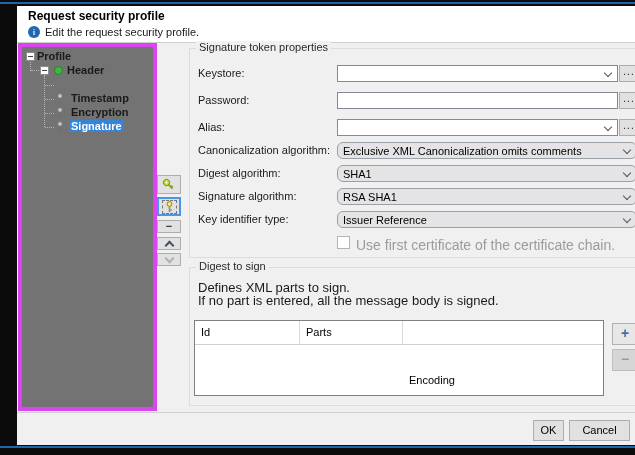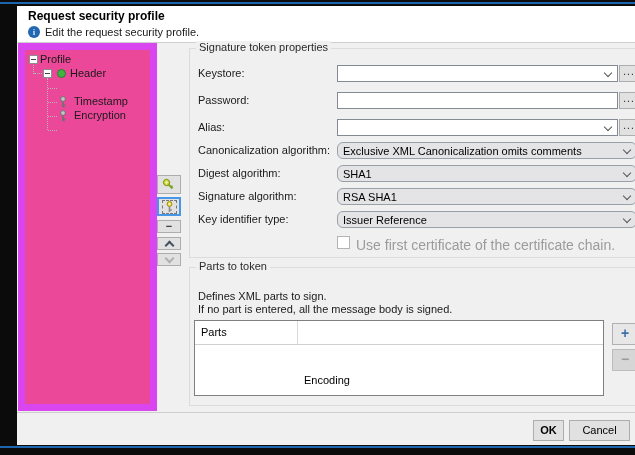--- a/index.html
+++ b/index.html
@@ -16,21 +16,21 @@
   #window{position:absolute;left:17px;top:6px;width:628px;height:439px;background:#f0f0f0;padding-left:24px;}
 
   
   #hdr{position:absolute;left:0;top:0;width:628px;height:36px;background:#ffffff;border-bottom:1px solid #cfcfcf;}
   #hdr .title{position:absolute;left:11px;top:3px;font-size:12px;font-weight:bold;color:#000;}
   #info-ic{position:absolute;left:11px;top:20px;width:12px;height:12px;border-radius:50%;
     background:#2267b2;color:#cfe0f5;font-size:9px;font-weight:bold;text-align:center;line-height:12px;font-family:"Liberation Serif",serif;}
   #hdr .subtitle{position:absolute;left:28px;top:20px;font-size:11px;color:#1a1a1a;}
 
   
-  #tree{position:absolute;left:1px;top:37px;width:139px;height:368px;background:#ec4899;border:7px solid #d946ef;box-sizing:border-box;}
+  #tree{position:absolute;left:1px;top:37px;width:139px;height:368px;background:#737373;border:4px solid #d946ef;box-sizing:border-box;font-weight:bold;}
   .trow{position:absolute;left:0;width:100%;height:14px;font-size:11px;color:#1a1a1a;}
   .rowP{top:3px}.rowH{top:17px}.rowL0{top:31px}.rowL1{top:45px}.rowL2{top:59px}.rowL3{top:73px}
   .expander{position:absolute;width:9px;height:9px;background:#fff;border:1px solid #8c8c8c;box-sizing:border-box;}
   .expander::after{content:"";position:absolute;left:1px;top:3px;width:5px;height:1px;background:#444;}
   .lblP{position:absolute;left:15px;top:0px;}
   .expP{left:4px;top:2px;}
   .expH{left:18px;top:2px;}
   .dotG{position:absolute;left:32px;top:2px;width:9px;height:9px;border-radius:50%;background:#3fb53f;border:1px solid #2e7d32;box-sizing:border-box;}
   .lblH{position:absolute;left:45px;top:0px;}
   .keyic{position:absolute;left:33px;top:1px;width:10px;height:12px;}
@@ -70,36 +70,36 @@
   .combo-ch{position:absolute;right:6px;top:4px;width:5px;height:5px;border-right:1.5px solid #555;border-bottom:1.5px solid #555;transform:rotate(45deg);}
   .browse{position:absolute;left:429px;width:20px;height:17px;background:#e1e1e1;border:1px solid #adadad;box-sizing:border-box;
           font-size:10px;text-align:center;line-height:11px;color:#1a1a1a;letter-spacing:1px;}
   .t0{top:16px}.t1{top:43px}.t2{top:70px}.t3{top:93px}.t4{top:116px}.t5{top:139px}.t6{top:162px}
   .lt0{top:18px}.lt1{top:45px}.lt2{top:72px}.lt3{top:95px}.lt4{top:118px}.lt5{top:141px}.lt6{top:164px}
 
   #chkbox{position:absolute;left:147px;top:187px;width:13px;height:13px;background:#fff;border:1px solid #b4b4b4;box-sizing:border-box;}
   #chklabel{position:absolute;left:166px;top:188px;font-size:14px;color:#9b9b9b;}
 
   
-  .desc{position:absolute;left:8px;font-size:11px;color:#1a1a1a;margin-top:10px;}
+  .desc{position:absolute;left:8px;font-size:13px;color:#1a1a1a;}
   #desc1{top:12px;} #desc2{top:25px;}
   #ptable{position:absolute;left:4px;top:52px;width:410px;height:76px;background:#fff;border:1px solid #7f7f7f;box-sizing:border-box;}
   #thead{display:flex;height:23px;border-bottom:1px solid #d0d0d0;}
   .th{box-sizing:border-box;border-right:1px solid #d9d9d9;padding:5px 0 0 6px;font-size:11px;color:#000;}
   .c0{width:105px;}.c1{width:103px;}.c2{width:104px;}.c3{flex:1;border-right:none;margin-top:48px;}
   #tbody{height:52px;}
   .tblbtn{position:absolute;left:422px;width:26px;height:22px;box-sizing:border-box;text-align:center;font-size:14px;font-weight:bold;}
   #btn-addrow{top:55px;background:#e7e7e7;border:1px solid #b0b0b0;color:#3e6fa8;line-height:19px;}
   #btn-remrow{top:81px;background:#d6d6d6;border:1px solid #bdbdbd;color:#9a9a9a;line-height:18px;}
 
   
   #fsep{position:absolute;left:0;top:406px;width:628px;height:1px;background:#cfcfcf;}
   .fbtn{position:absolute;top:414px;height:21px;background:#e1e1e1;border:1px solid #adadad;box-sizing:border-box;
         font-size:11px;color:#000;text-align:center;line-height:19px;cursor:default;}
-  #btn-ok{left:516px;width:31px;font-weight:bold;}
+  #btn-ok{left:516px;width:31px;}
   #btn-cancel{left:552px;width:61px;}
 </style>
 </head>
 <body>
 
 <div class="accent-line" id="accent-top"></div>
 <div class="accent-line" id="accent-bottom"></div>
 
 <div id="window">
 
@@ -137,20 +137,29 @@
       <span class="lblL">Timestamp</span>
     </div>
     <div class="trow rowL2">
       <svg class="keyic" viewBox="0 0 10 12">
           <circle cx="5" cy="3" r="2.4" fill="#c6c6c6" stroke="#707070"></circle>
           <line x1="5" y1="5.5" x2="5" y2="11" stroke="#707070" stroke-width="1.6"></line>
           <line x1="5" y1="9" x2="7.5" y2="9" stroke="#707070" stroke-width="1.2"></line>
           <line x1="5" y1="11" x2="7" y2="11" stroke="#707070" stroke-width="1.2"></line>
         </svg>
       <span class="lblL">Encryption</span>
+    </div>
+    <div class="trow rowL3">
+      <svg class="keyic" viewBox="0 0 10 12">
+          <circle cx="5" cy="3" r="2.4" fill="#c6c6c6" stroke="#707070"></circle>
+          <line x1="5" y1="5.5" x2="5" y2="11" stroke="#707070" stroke-width="1.6"></line>
+          <line x1="5" y1="9" x2="7.5" y2="9" stroke="#707070" stroke-width="1.2"></line>
+          <line x1="5" y1="11" x2="7" y2="11" stroke="#707070" stroke-width="1.2"></line>
+        </svg>
+      <span class="lblL sel">Signature</span>
     </div>
   </div>
 
   <div class="vbtn" id="vb-add">
     <svg width="16" height="16" viewBox="0 0 16 16">
       <g transform="rotate(-45 8 8)">
         <circle cx="8" cy="4.5" r="3" fill="#cddc39" stroke="#8a9a20"></circle>
         <circle cx="8" cy="4.5" r="1.2" fill="#f4f8d0"></circle>
         <line x1="8" y1="7.5" x2="8" y2="13" stroke="#7ba321" stroke-width="2"></line>
         <line x1="8" y1="11" x2="10" y2="11" stroke="#7ba321" stroke-width="1.5"></line>
@@ -222,26 +231,27 @@
     <div class="ctl gray-ctl w-long t6">
       <span class="val">Issuer Reference</span>
       <span class="combo-ch"></span>
     </div>
 
     <div id="chkbox"></div>
     <span id="chklabel">Use first certificate of the certificate chain.</span>
   </div>
 
   <div class="group" id="grp2">
-    <span class="gtitle">Parts to token</span>
+    <span class="gtitle">Digest to sign</span>
     <div class="desc" id="desc1">Defines XML parts to sign.</div>
     <div class="desc" id="desc2">If no part is entered, all the message body is signed.</div>
 
     <div id="ptable">
       <div id="thead">
+        <div class="th c0">Id</div>
         <div class="th c1">Parts</div>
         <div class="th c3">Encoding</div>
       </div>
       <div id="tbody"></div>
     </div>
 
     <div class="tblbtn" id="btn-addrow">+</div>
     <div class="tblbtn" id="btn-remrow">−</div>
   </div>
 

